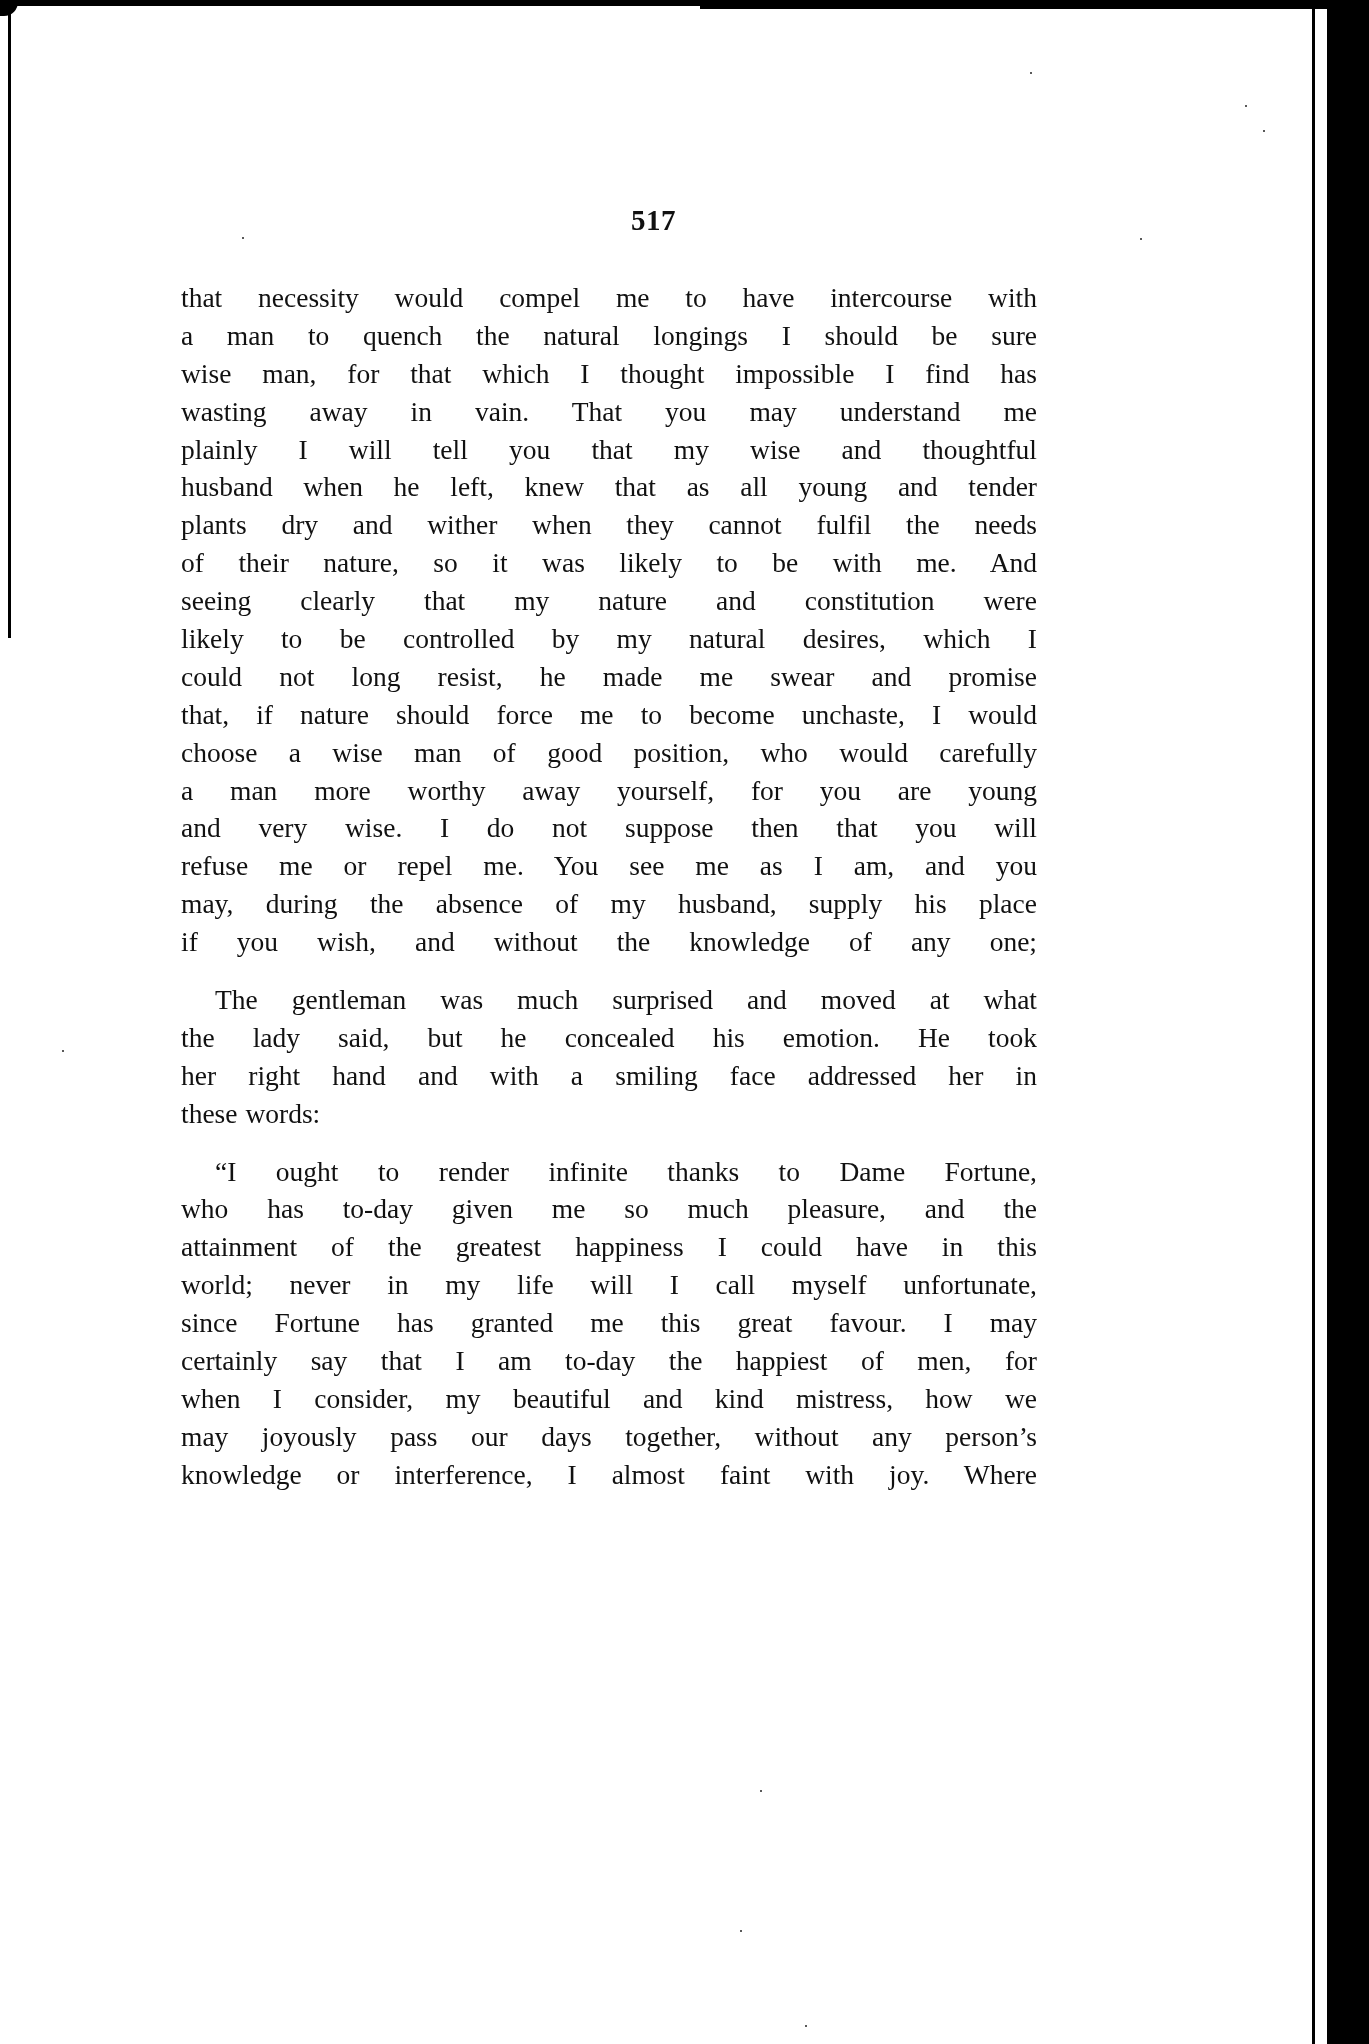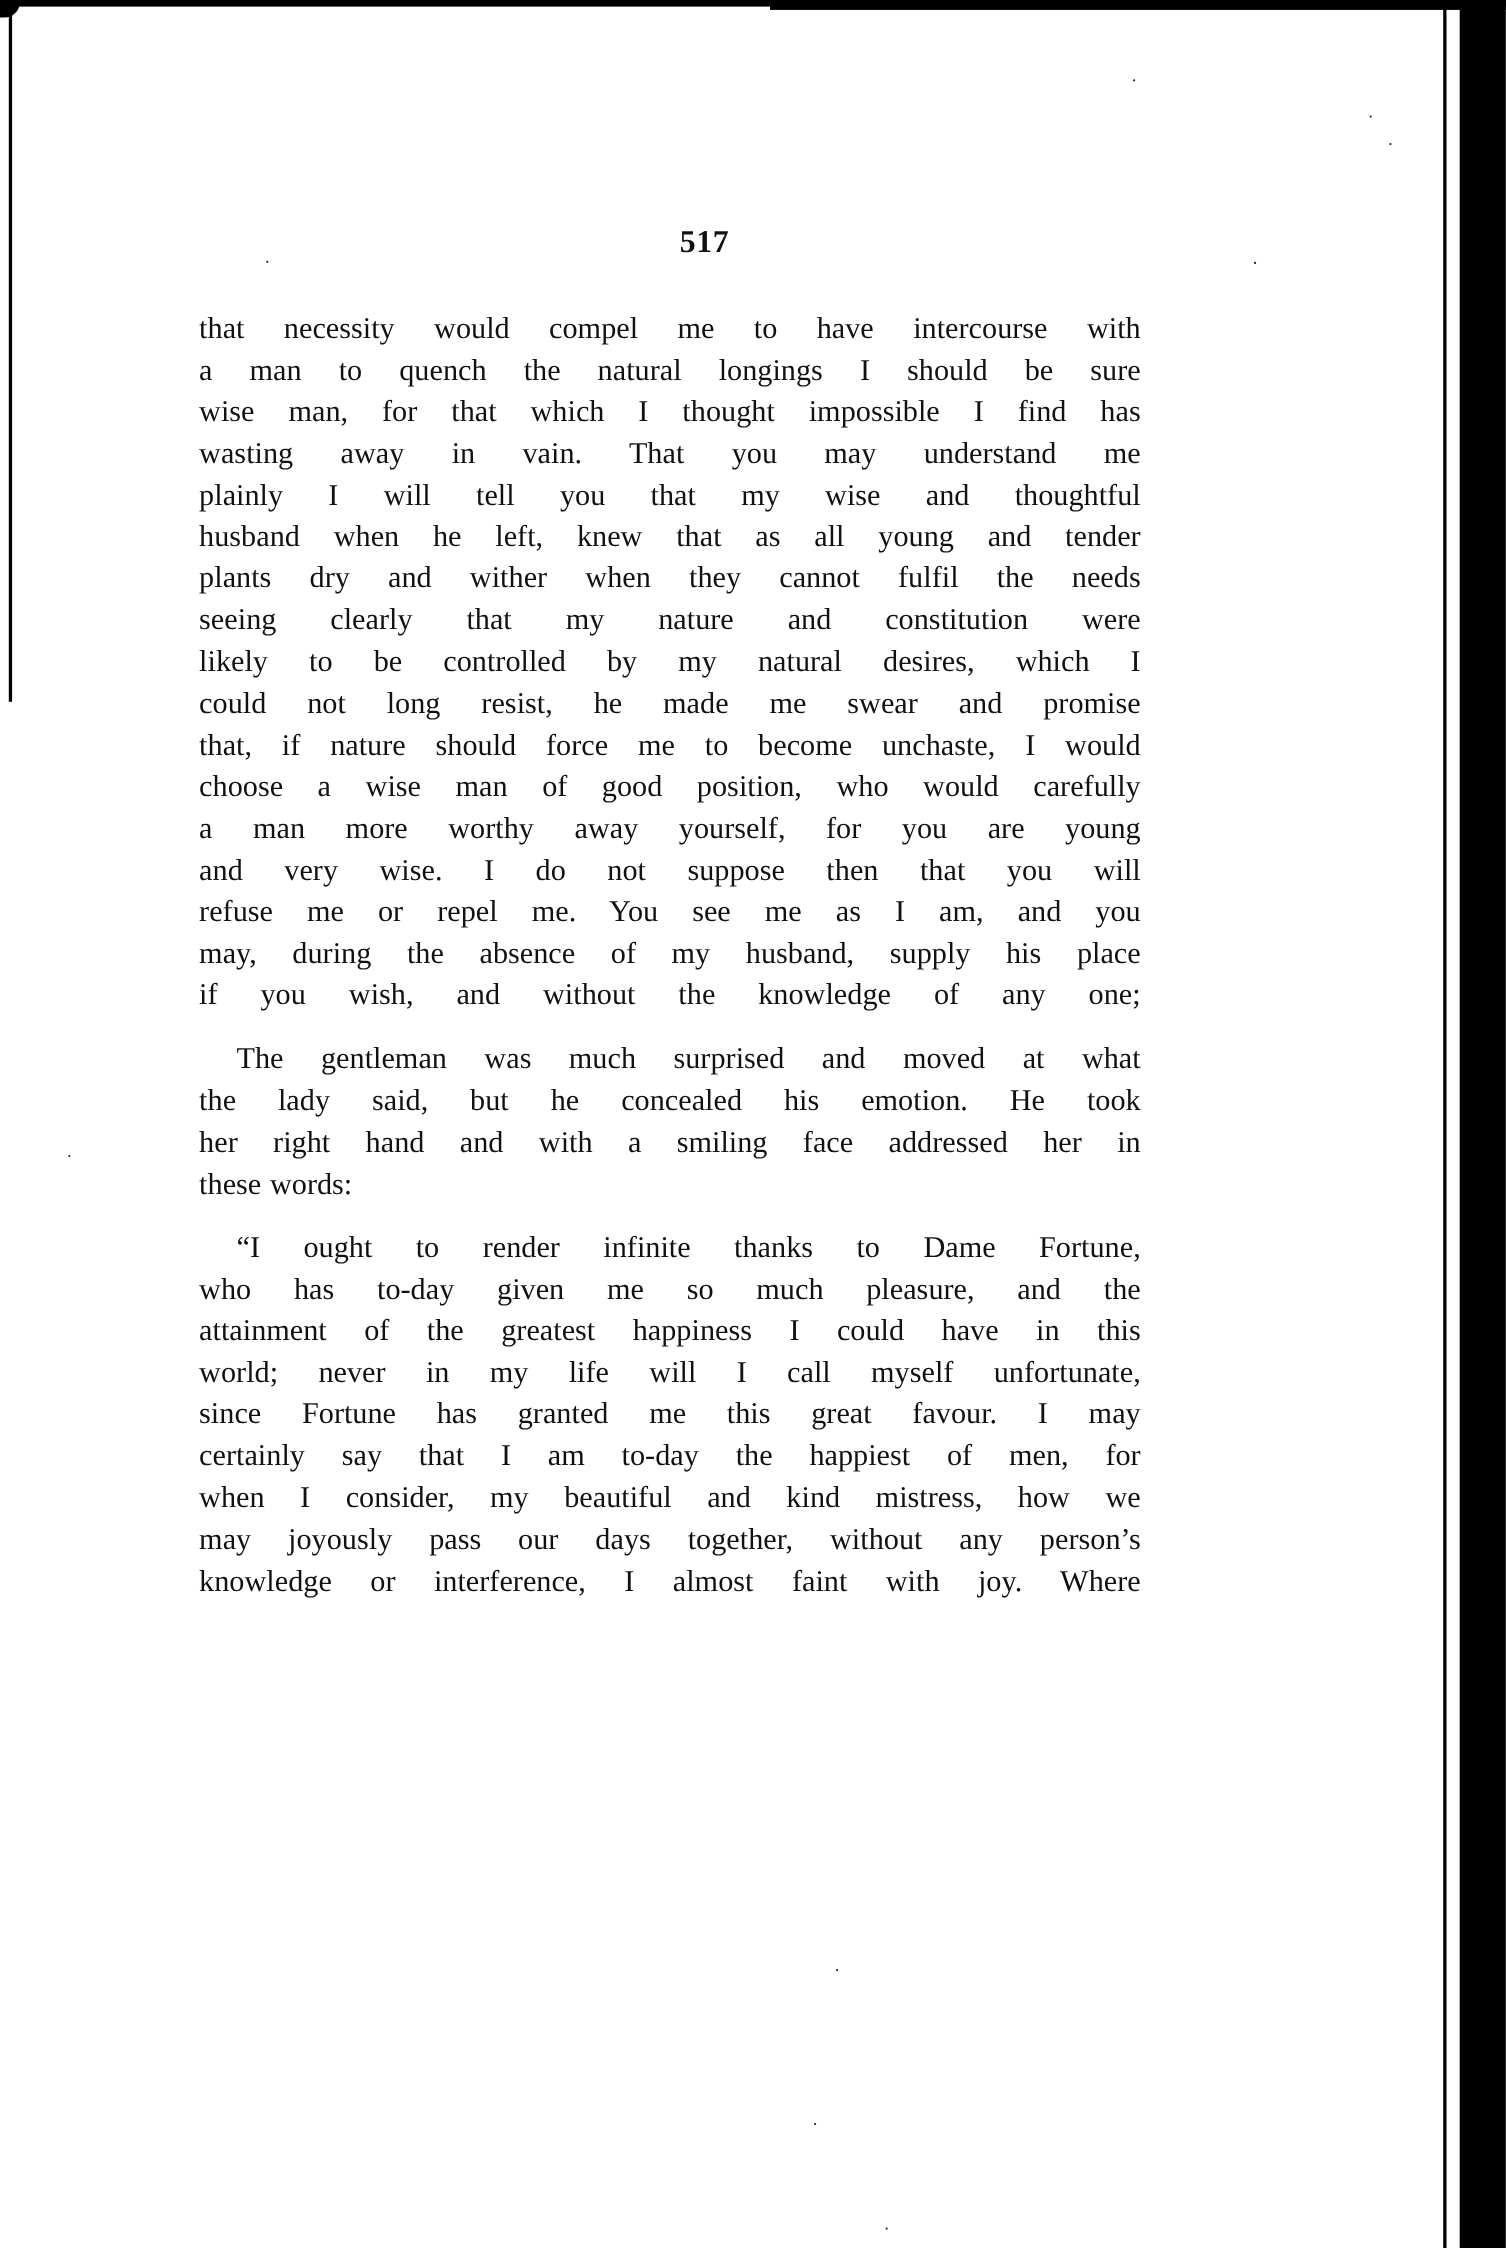--- a/index.html
+++ b/index.html
@@ -69,21 +69,21 @@
       position: absolute;
       width: 2px;
       height: 2px;
       background: #222;
       border-radius: 1px;
     }
 
     
     .page-number {
       position: absolute;
-      left: 3px;
+      left: 16px;
       width: 1275px;
       top: 203px;
       text-align: center;
       font-size: 29px;
       font-weight: bold;
       line-height: 34px;
       letter-spacing: 0.5px;
     }
     .text-block {
       position: absolute;
@@ -132,20 +132,21 @@
 <div class="page-number">517</div>
 
 <div class="text-block" id="text-block">
     <span class="line">that necessity would compel me to have intercourse with</span>
     <span class="line">a man to quench the natural longings I should be sure</span>
     <span class="line">wise man, for that which I thought impossible I find has</span>
     <span class="line">wasting away in vain.  That you may understand me</span>
     <span class="line">plainly I will tell you that my wise and thoughtful</span>
     <span class="line">husband when he left, knew that as all young and tender</span>
     <span class="line">plants dry and wither when they cannot fulfil the needs</span>
+    <span class="line">of their nature, so it was likely to be with me.  And</span>
     <span class="line">seeing clearly that my nature and constitution were</span>
     <span class="line">likely to be controlled by my natural desires, which I</span>
     <span class="line">could not long resist, he made me swear and promise</span>
     <span class="line">that, if nature should force me to become unchaste, I would</span>
     <span class="line">choose a wise man of good position, who would carefully</span>
     <span class="line">a man more worthy away yourself, for you are young</span>
     <span class="line">and very wise.  I do not suppose then that you will</span>
     <span class="line">refuse me or repel me.  You see me as I am, and you</span>
     <span class="line">may, during the absence of my husband, supply his place</span>
     <span class="line">if you wish, and without the knowledge of any one;</span>

